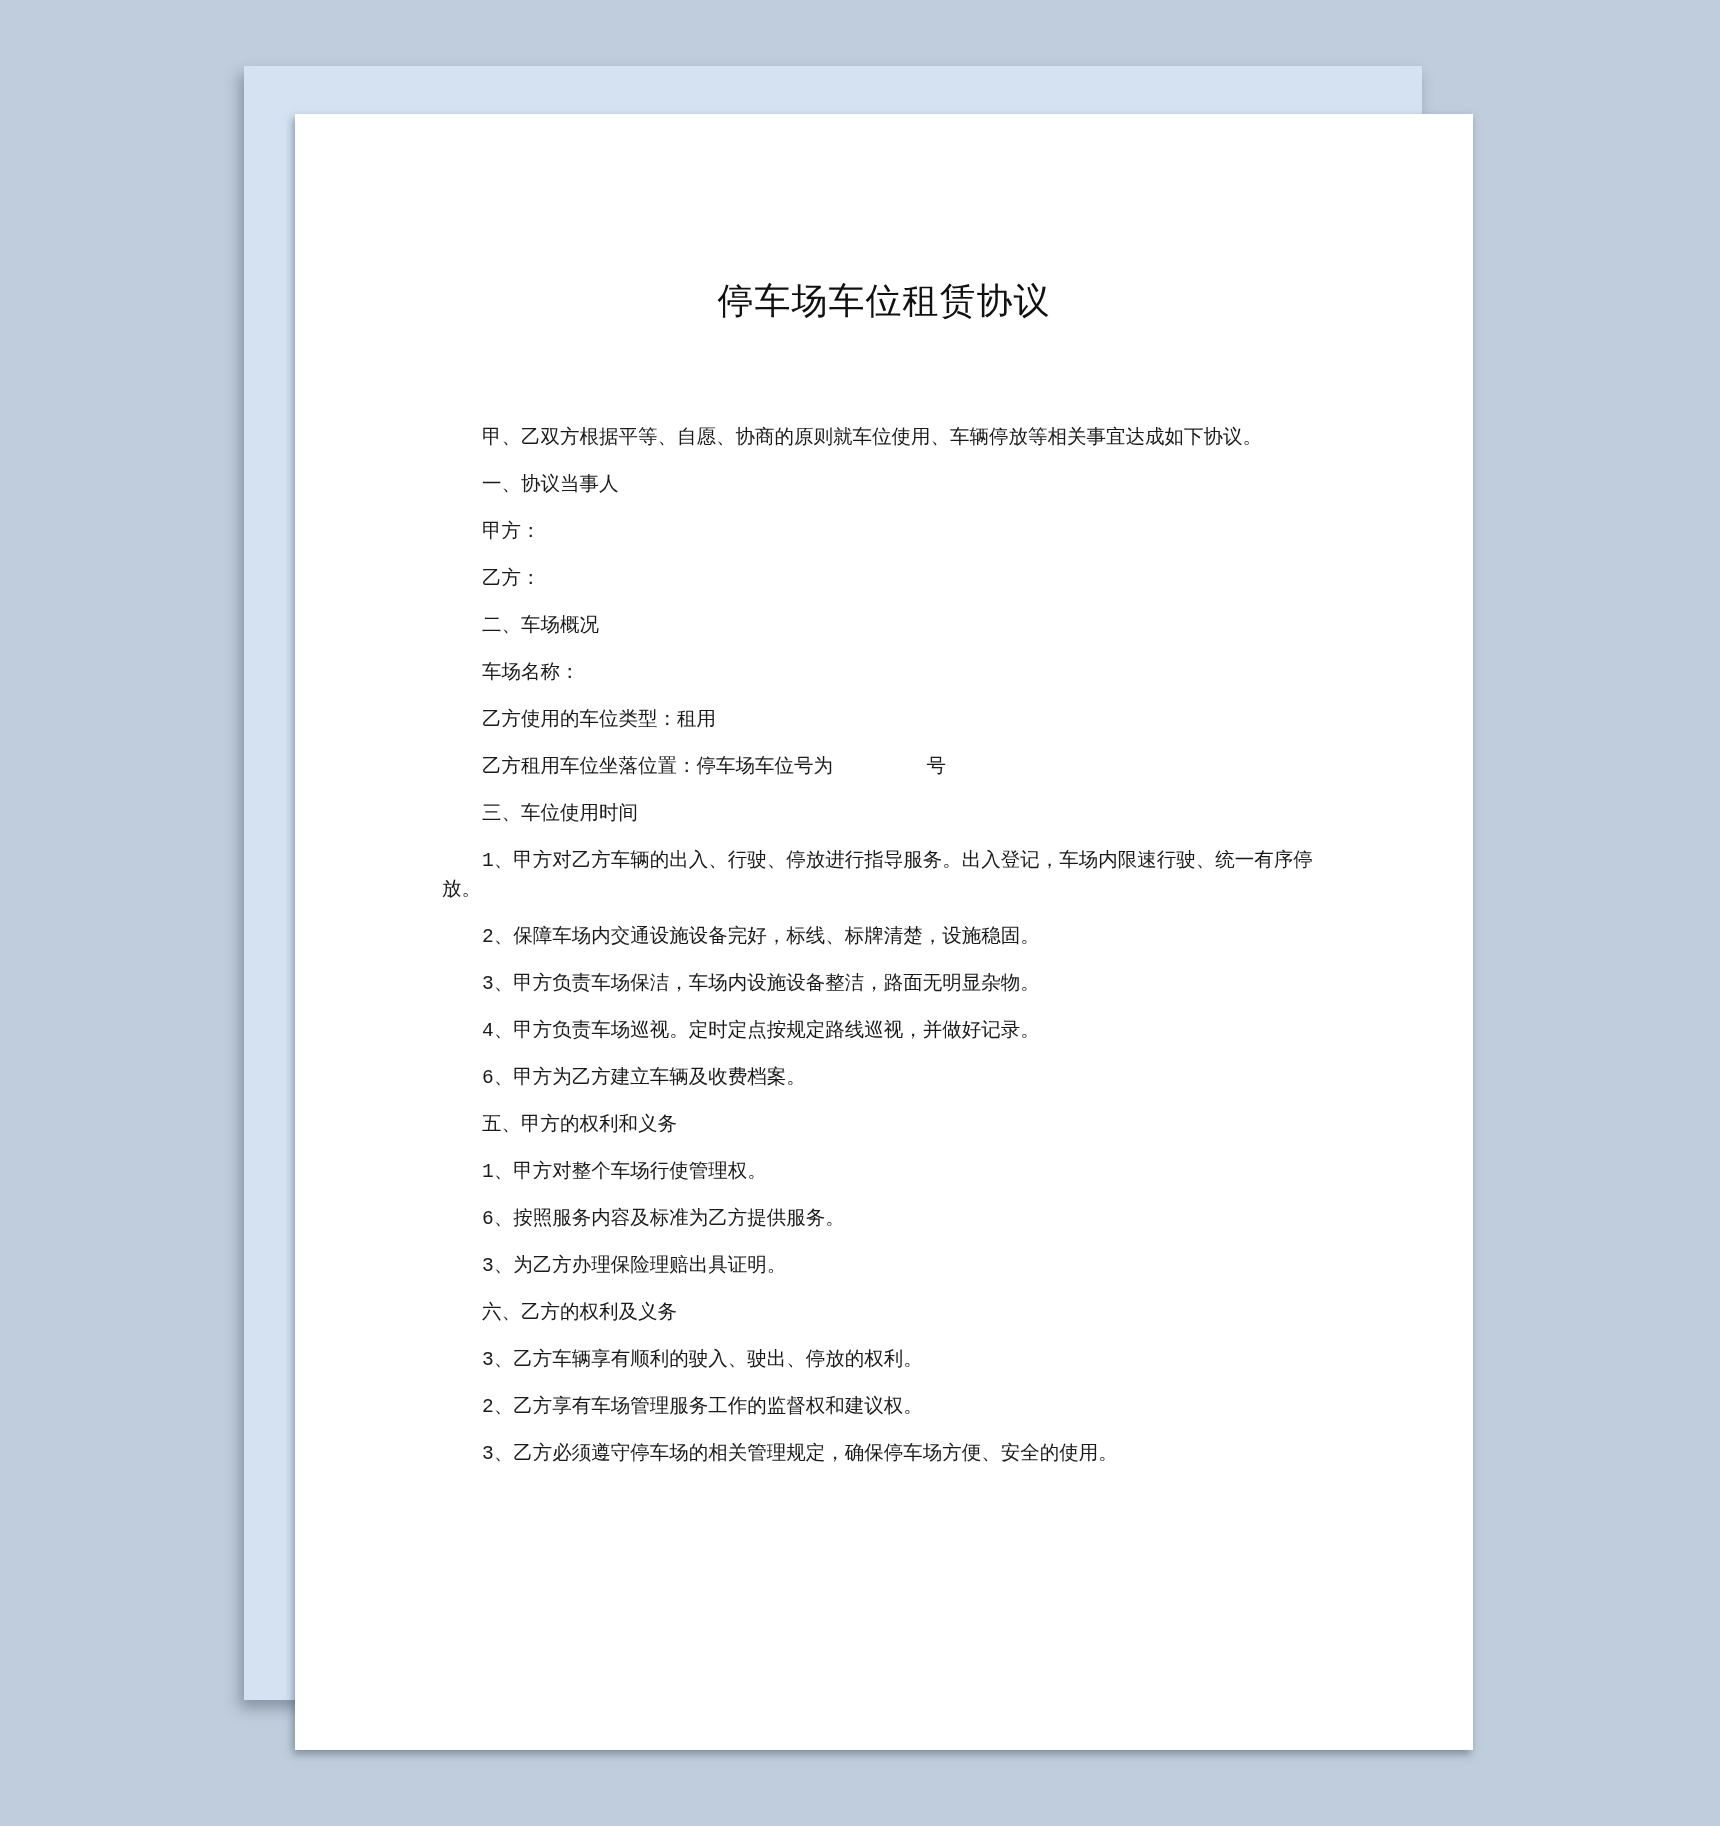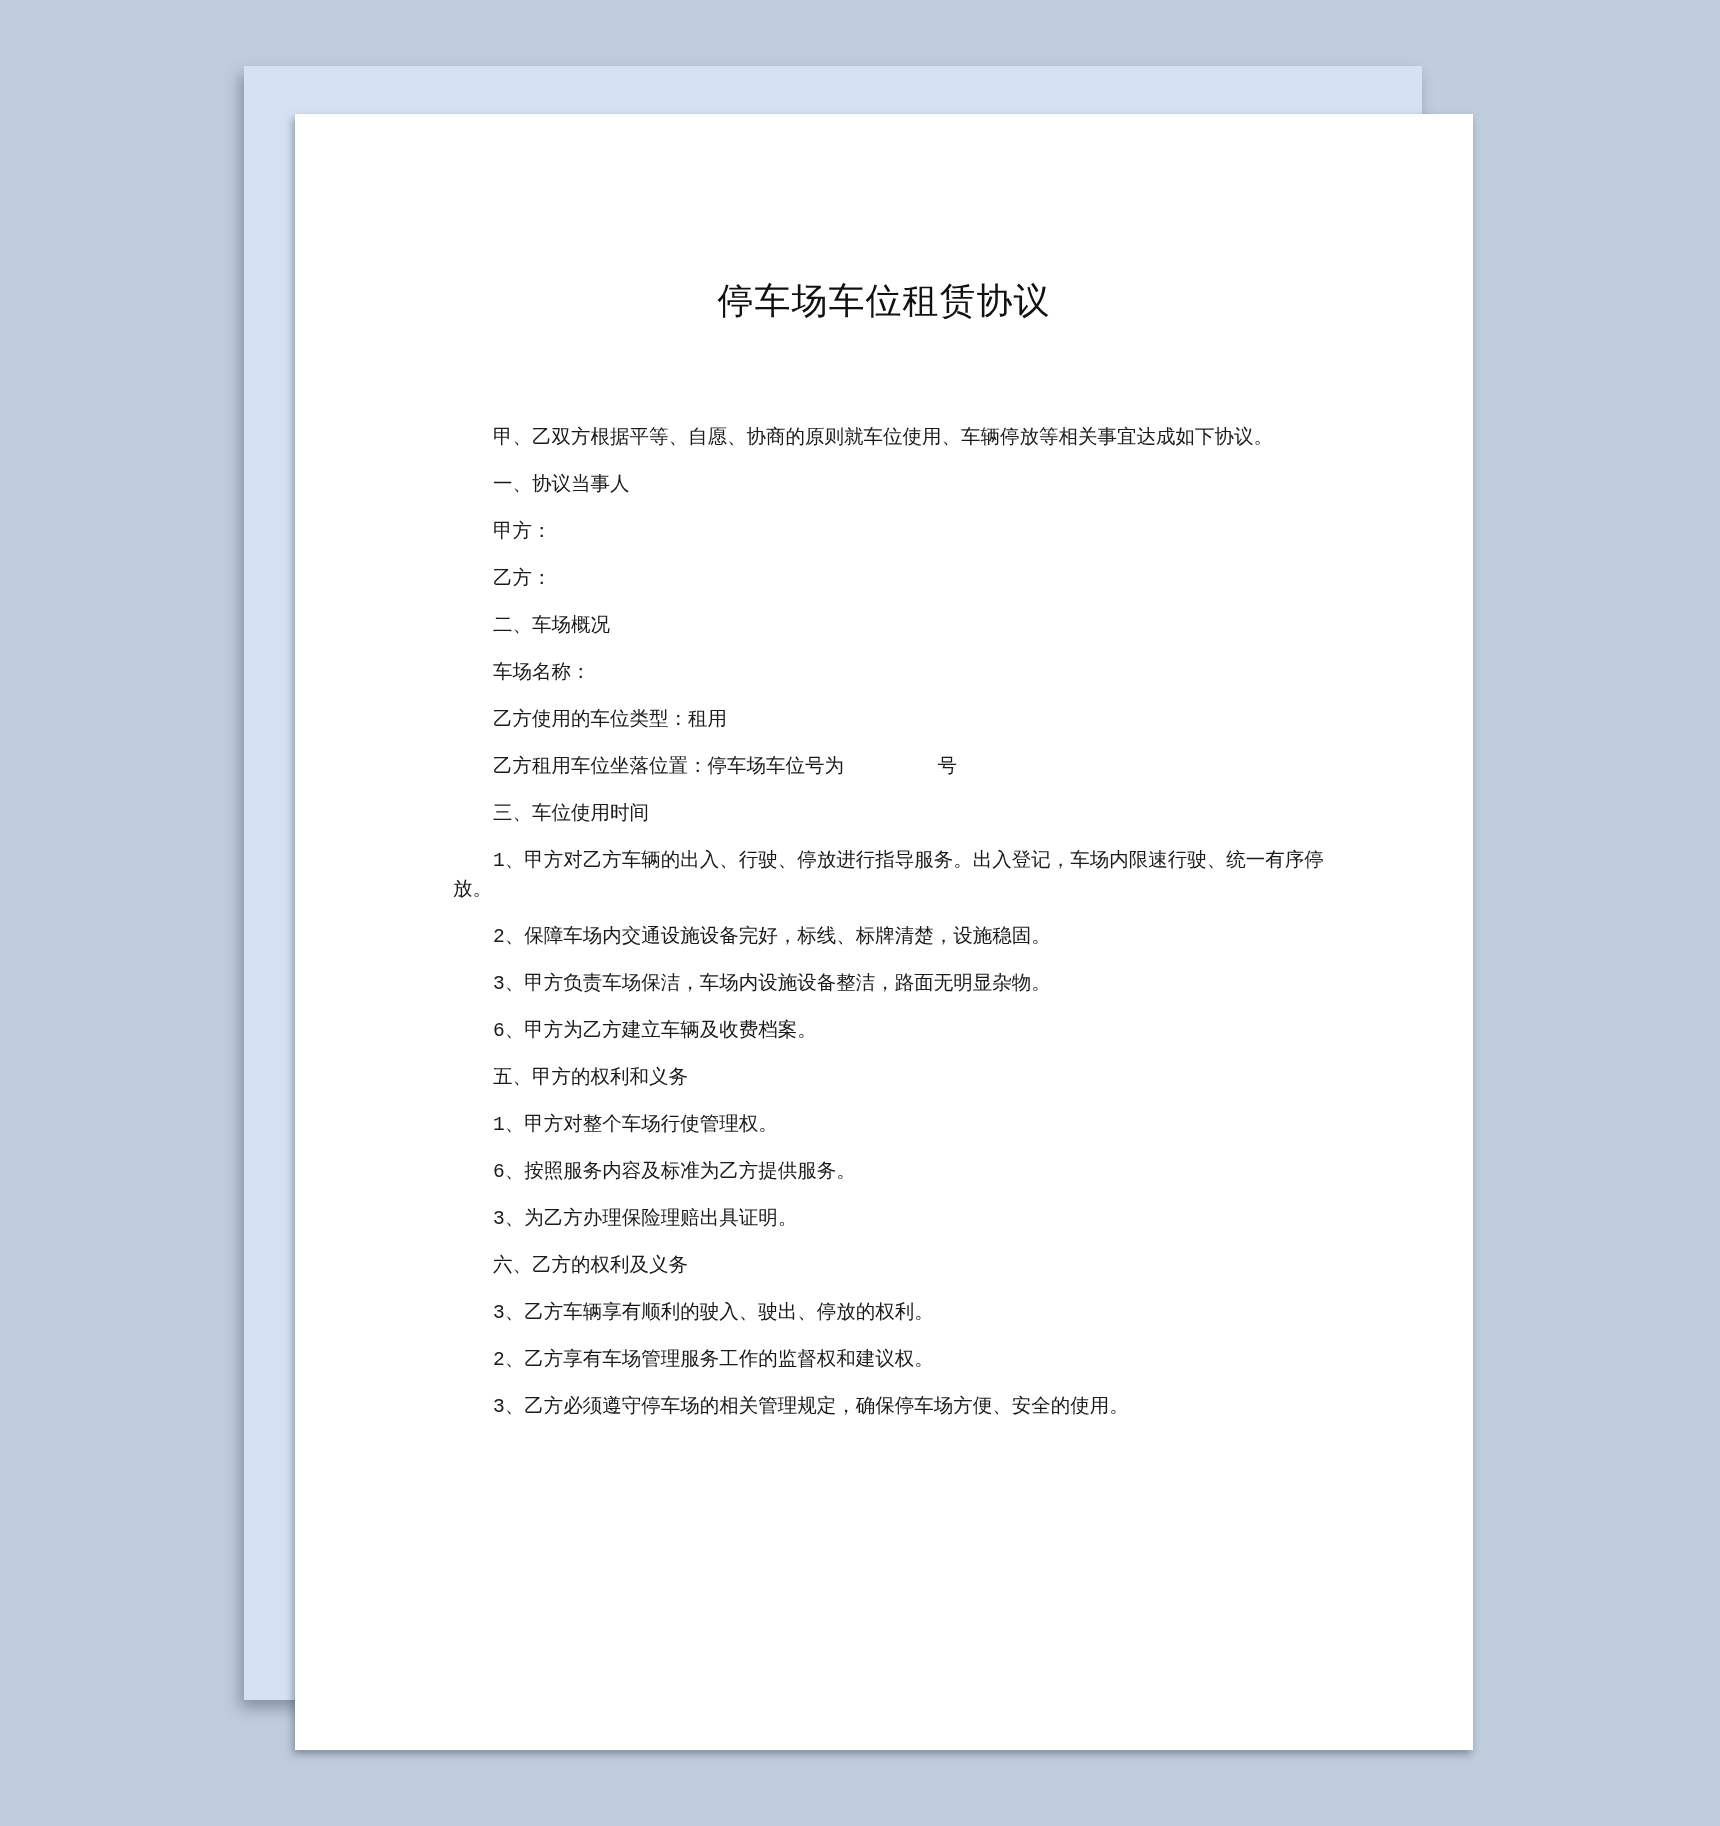--- a/index.html
+++ b/index.html
@@ -39,21 +39,21 @@
       right: 0;
       top: 172px;
       text-align: center;
       font-size: 36px;
       color: #111;
       letter-spacing: 1px;
       line-height: 1;
     }
     .doc-body {
       position: absolute;
-      left: 158px;
+      left: 147px;
       top: 310px;
       width: 880px;
       font-size: 19.5px;
       color: #1a1a1a;
       line-height: 29px;
     }
     .para {
       margin: 0 0 18px 0;
       text-indent: 40px;
       white-space: pre-wrap;
@@ -73,20 +73,21 @@
     <p class="para">甲方：</p>
     <p class="para">乙方：</p>
     <p class="para">二、车场概况</p>
     <p class="para">车场名称：</p>
     <p class="para">乙方使用的车位类型：租用</p>
     <p class="para">乙方租用车位坐落位置：停车场车位号为        号</p>
     <p class="para">三、车位使用时间</p>
     <p class="para">1、甲方对乙方车辆的出入、行驶、停放进行指导服务。出入登记，车场内限速行驶、统一有序停放。</p>
     <p class="para">2、保障车场内交通设施设备完好，标线、标牌清楚，设施稳固。</p>
     <p class="para">3、甲方负责车场保洁，车场内设施设备整洁，路面无明显杂物。</p>
+    <p class="para">4、甲方负责车场巡视。定时定点按规定路线巡视，并做好记录。</p>
     <p class="para">6、甲方为乙方建立车辆及收费档案。</p>
     <p class="para">五、甲方的权利和义务</p>
     <p class="para">1、甲方对整个车场行使管理权。</p>
     <p class="para">6、按照服务内容及标准为乙方提供服务。</p>
     <p class="para">3、为乙方办理保险理赔出具证明。</p>
     <p class="para">六、乙方的权利及义务</p>
     <p class="para">3、乙方车辆享有顺利的驶入、驶出、停放的权利。</p>
     <p class="para">2、乙方享有车场管理服务工作的监督权和建议权。</p>
     <p class="para">3、乙方必须遵守停车场的相关管理规定，确保停车场方便、安全的使用。</p>
   </div>

